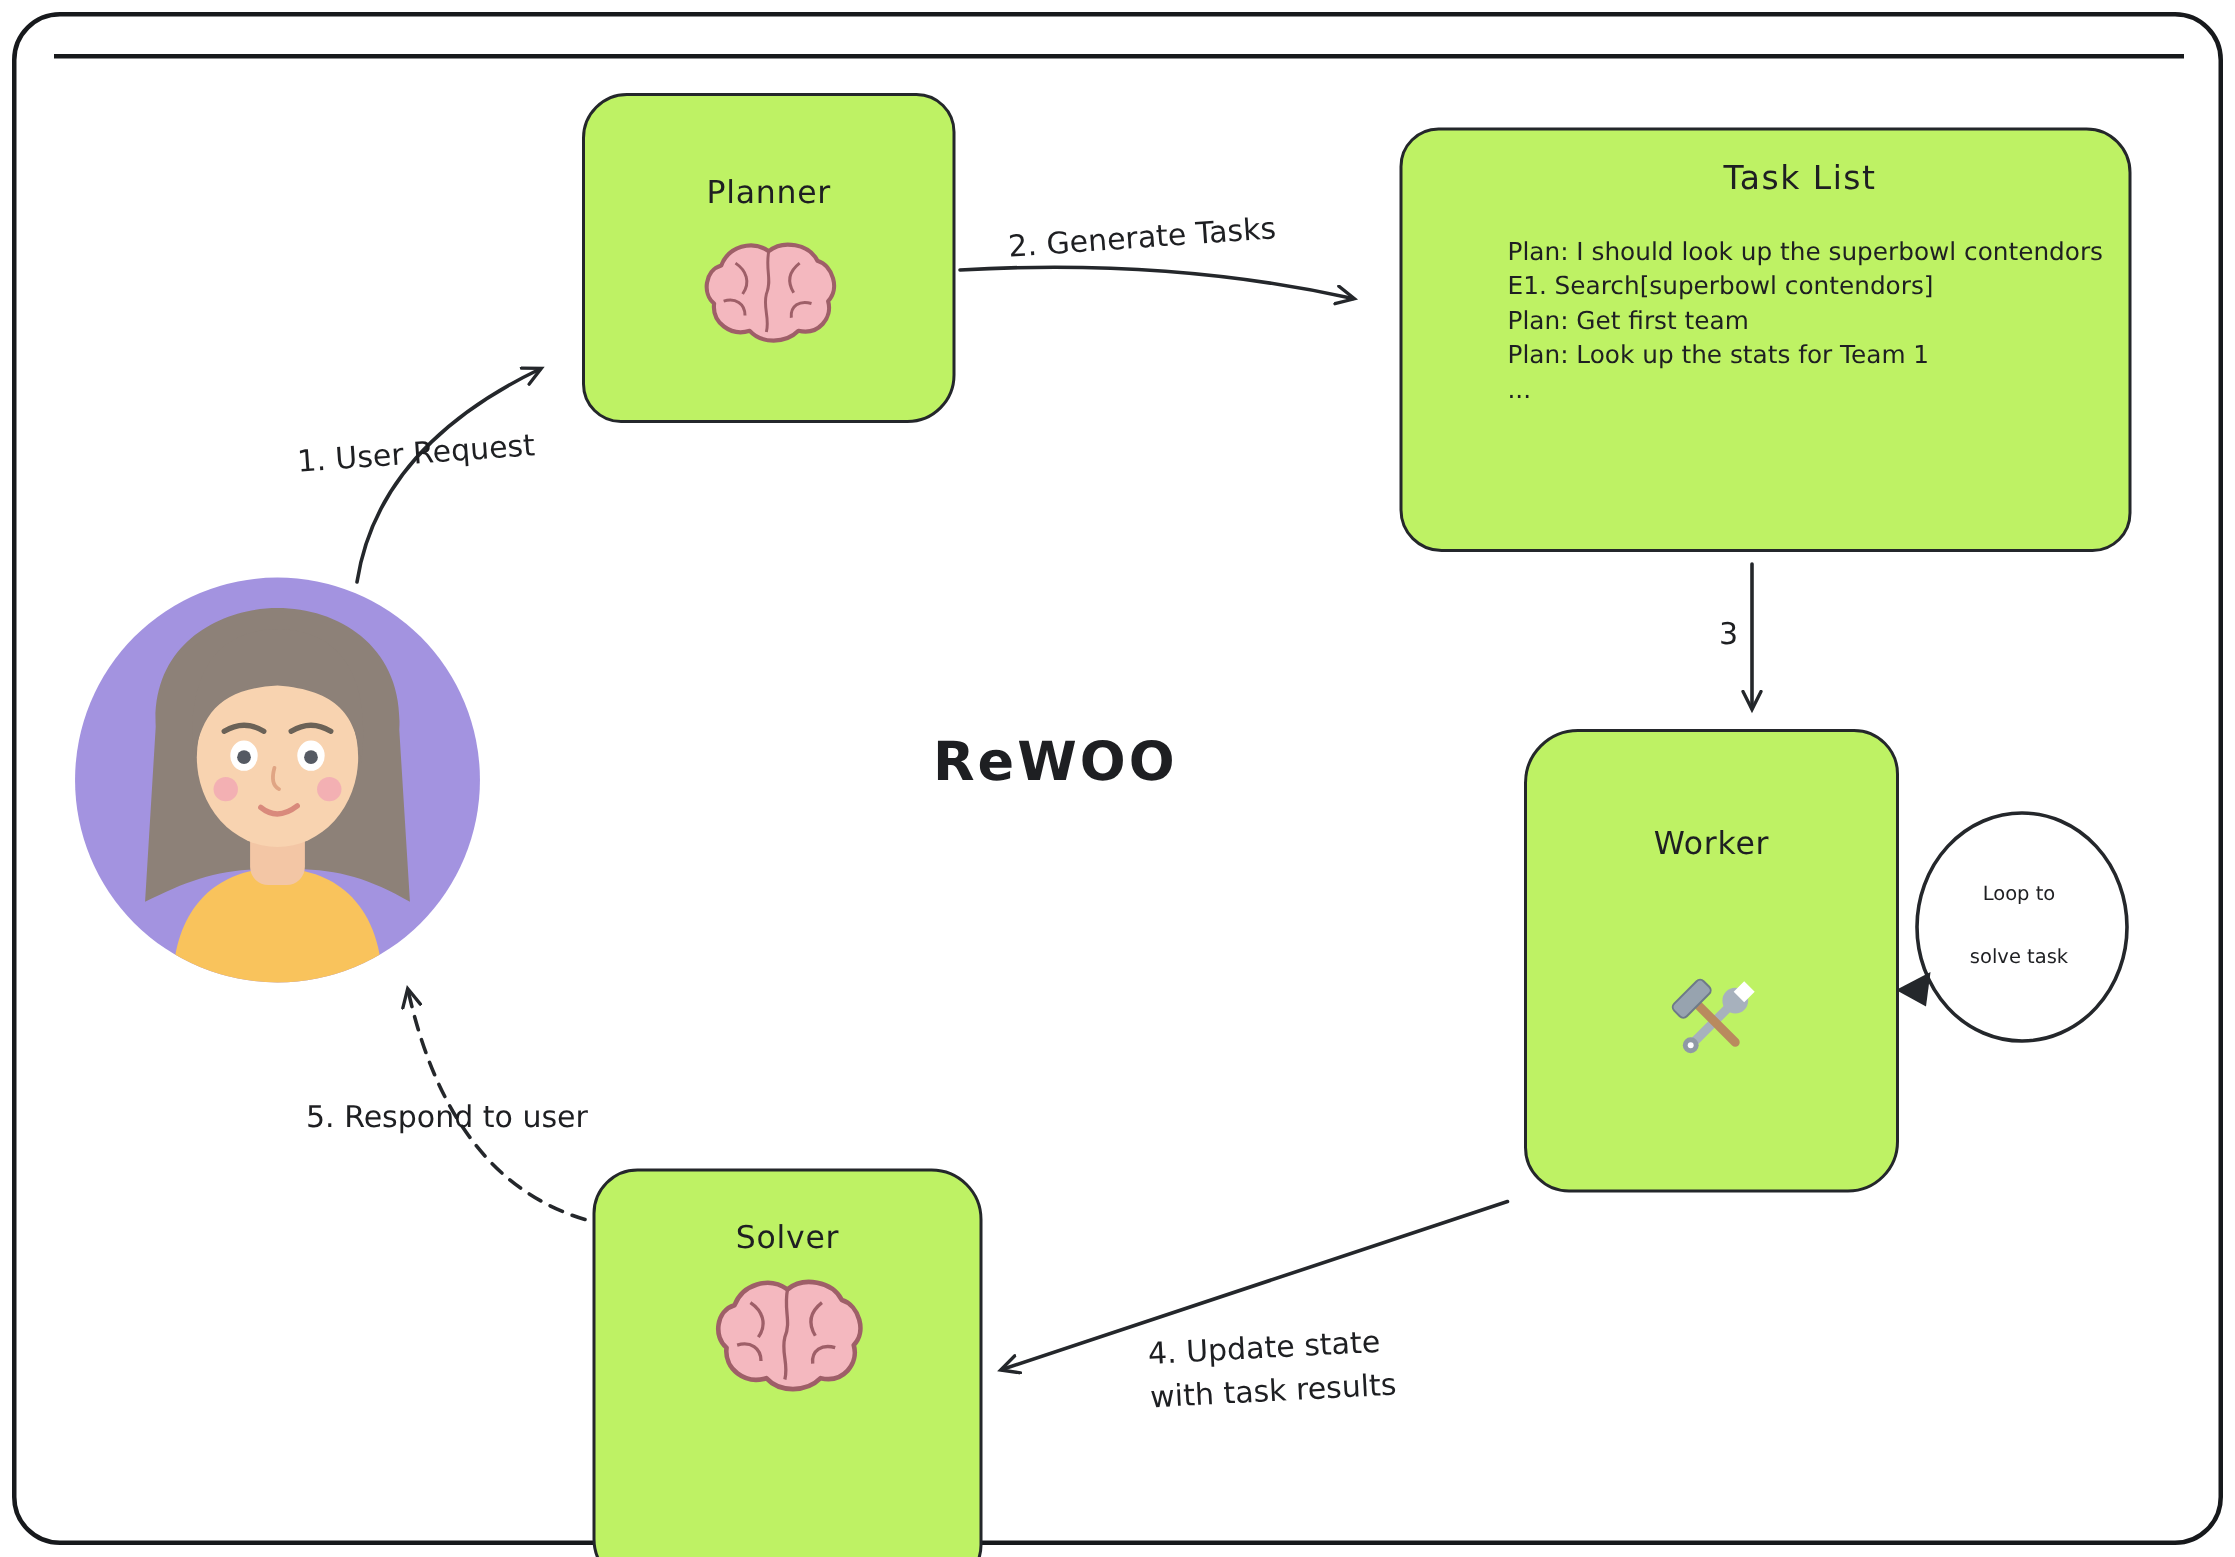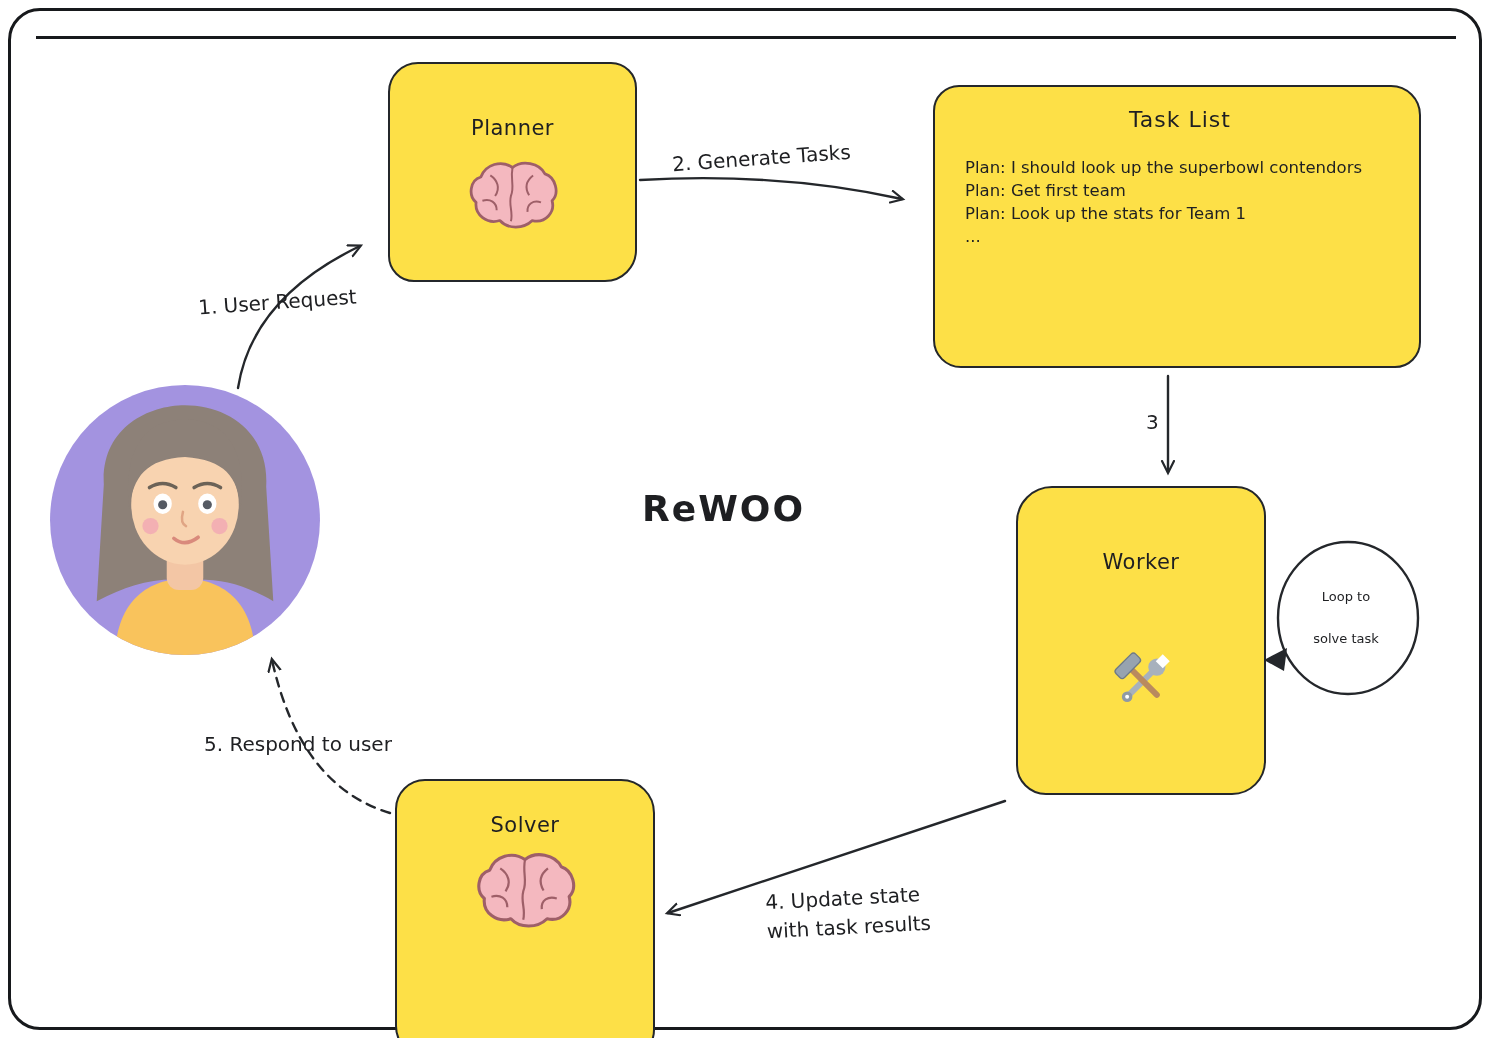--- a/index.html
+++ b/index.html
@@ -23,47 +23,47 @@
     border-top: 3px solid #17191c;
   }
 
   
   svg.edges { position: absolute; left: 0; top: 0; pointer-events: none; }
   .edge { fill: none; stroke: #24272b; stroke-width: 2.4px; stroke-linecap: round; }
   .edge.dashed { stroke-dasharray: 9 7; }
 
   
   .node {
-    position: absolute; background: #fde047; border: 2.5px solid #24272b;
+    position: absolute; background: #bef264; border: 2.5px solid #24272b;
     display: flex; flex-direction: column; align-items: center;
   }
   .node-label { font-size: 21px; letter-spacing: 0.5px; }
 
   .planner  { left: 388px; top: 62px;  width: 249px; height: 220px; border-radius: 30px 26px 32px 26px; padding-top: 52px; gap: 18px; }
   .worker   { left: 1016px; top: 486px; width: 250px; height: 309px; border-radius: 36px 30px 34px 30px; padding-top: 62px; gap: 72px; }
   .solver   { left: 395px; top: 779px; width: 260px; height: 279px; border-radius: 30px 34px 28px 32px; padding-top: 32px; gap: 12px; }
 
   .tasklist {
     left: 933px; top: 85px; width: 488px; height: 283px;
     border-radius: 26px 30px 26px 28px;
-    padding: 20px 24px 16px 30px; align-items: stretch;
+    padding: 20px 24px 16px 70px; align-items: stretch;
   }
   .tasklist-title { text-align: center; font-size: 22px; margin-bottom: 24px; letter-spacing: 1px; }
   .task-line { font-size: 16.5px; line-height: 23px; white-space: nowrap; }
 
   .brain-icon { width: 95px; }
   .solver .brain-icon { width: 106px; }
   .tools-icon { width: 66px; }
 
   
   .avatar { position: absolute; left: 48px; top: 383px; width: 274px; height: 274px; }
 
   
   .rewoo-title {
-    position: absolute; left: 642px; top: 488px;
+    position: absolute; left: 622px; top: 488px;
     font-size: 36px; font-weight: bold; letter-spacing: 2px;
   }
 
   
   .edge-label { position: absolute; font-size: 20px; white-space: nowrap; }
   .lbl-user-request   { left: 198px;  top: 290px; transform: rotate(-4deg); }
   .lbl-generate-tasks { left: 672px;  top: 146px; transform: rotate(-4deg); }
   .lbl-step3          { left: 1146px; top: 410px; }
   .lbl-update-state   { left: 766px;  top: 884px; transform: rotate(-3deg); line-height: 29px; }
   .lbl-respond        { left: 204px;  top: 732px; }
@@ -103,20 +103,21 @@
     <path d="M32 22 C41 28 45 38 38 48" fill="none" stroke="#9e5f68" stroke-width="2.5"></path>
     <path d="M86 22 C77 29 75 37 81 47" fill="none" stroke="#9e5f68" stroke-width="2.5"></path>
     <path d="M22 54 C32 51 40 56 40 66" fill="none" stroke="#9e5f68" stroke-width="2.5"></path>
     <path d="M96 56 C86 53 78 58 79 68" fill="none" stroke="#9e5f68" stroke-width="2.5"></path>
   </svg>
 </div>
 
 <div class="node tasklist">
   <div class="tasklist-title">Task List</div>
   <div class="task-line">Plan: I should look up the superbowl contendors</div>
+  <div class="task-line">E1. Search[superbowl contendors]</div>
   <div class="task-line">Plan: Get first team</div>
   <div class="task-line">Plan: Look up the stats for Team 1</div>
   <div class="task-line">...</div>
 </div>
 
 <div class="node worker">
   <div class="node-label">Worker</div>
   <svg class="tools-icon" viewBox="0 0 100 100">
     <line x1="33" y1="73" x2="68" y2="38" stroke="#a7b1bd" stroke-width="9" stroke-linecap="round"></line>
     <circle cx="74" cy="32" r="13" fill="#a7b1bd"></circle>

